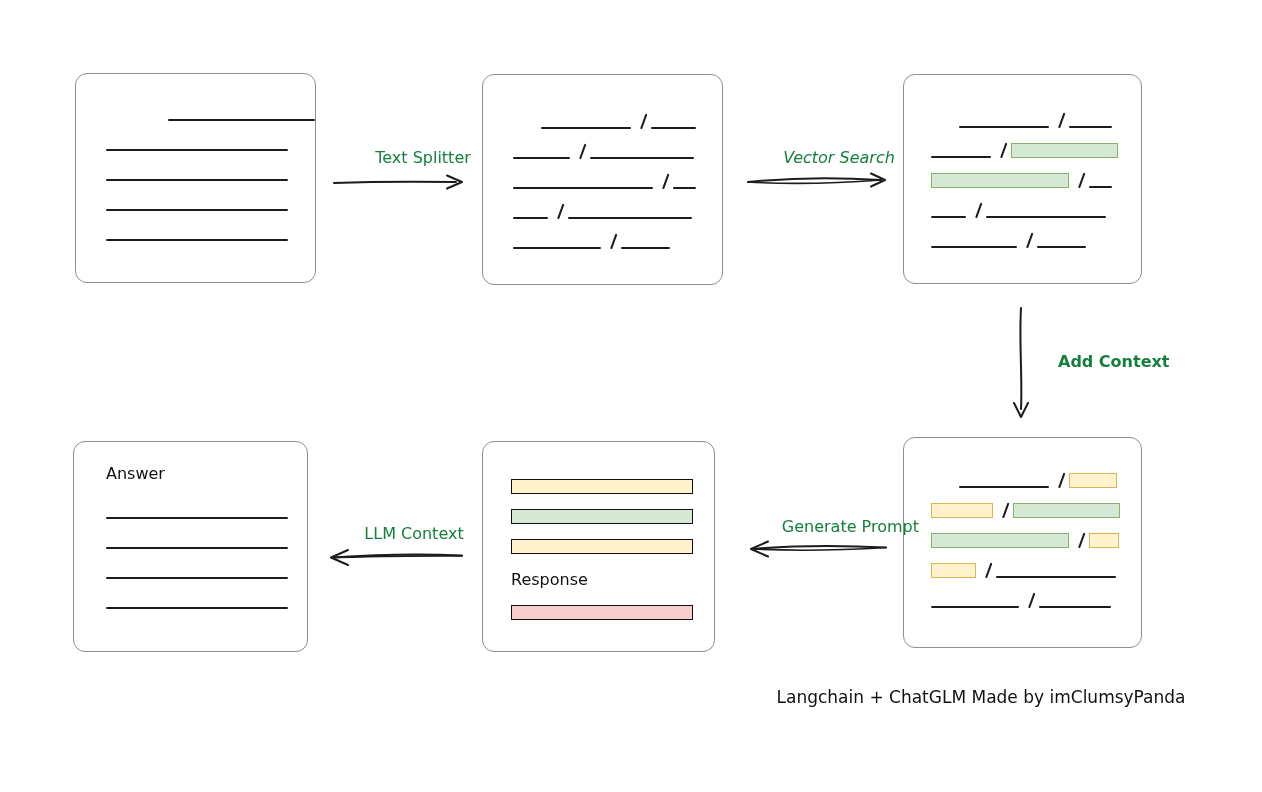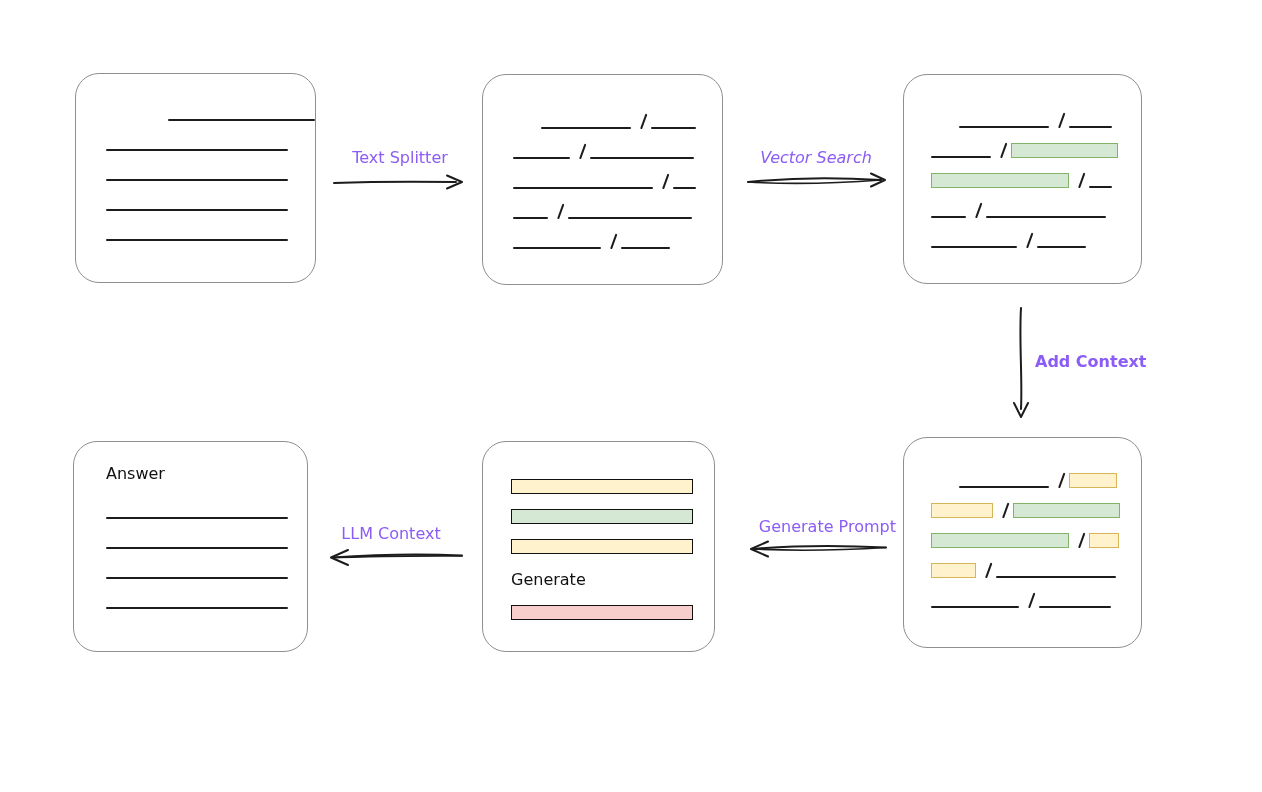--- a/index.html
+++ b/index.html
@@ -4,21 +4,21 @@
 <style>
   html,body{margin:0;padding:0;background:#ffffff;}
   #canvas{
     position:relative;width:1262px;height:792px;background:#ffffff;overflow:hidden;
     font-family:"DejaVu Sans",sans-serif;color:#111;
   }
   *{box-sizing:border-box;}
 
   
   .box{
-    position:absolute;background:#fff;border:1.5px solid #8f8f8f;border-radius:24px;
+    position:absolute;background:#fff;border:1.5px solid #8f8f8f;border-radius:12px;
   }
   #box-document{left:75px;top:73px;width:241px;height:210px;}
   #box-chunks{left:482px;top:74px;width:241px;height:211px;}
   #box-searched{left:903px;top:74px;width:239px;height:210px;}
   #box-context{left:903px;top:437px;width:239px;height:211px;}
   #box-prompt{left:482px;top:441px;width:233px;height:211px;padding:22px 0 0 28px;}
   #box-answer{left:73px;top:441px;width:235px;height:211px;padding:22px 0 0 32px;}
 
   
   .rows{padding-left:30px;}
@@ -39,21 +39,21 @@
   #box-context .rows{padding-top:20px;padding-left:27px;}
   #box-answer  .rows{padding:5px 0 0 0;}
 
   
   .box-label{font-size:16px;line-height:20px;color:#111;}
   .bars .bar{width:182px;height:15px;border:1.5px solid;margin-top:15px;}
   #label-question{margin-top:16px;}
 
   
   .arrow-label{
-    position:absolute;font-size:16px;line-height:20px;color:#8b5cf6;white-space:nowrap;
+    position:absolute;font-size:16px;line-height:20px;color:#15803d;white-space:nowrap;margin-left:23px;
   }
   #label-text-splitter{left:333px;top:148px;width:134px;text-align:center;}
   #label-vector-search{left:738px;top:148px;width:156px;text-align:center;font-style:italic;}
   #label-add-context{left:1035px;top:352px;font-weight:bold;}
   #label-generate-prompt{left:728px;top:517px;width:168px;text-align:right;}
   #label-llm-response{left:316px;top:524px;width:150px;text-align:center;}
 
   .arrow{position:absolute;}
   #arrow-text-splitter{left:333px;top:170px;}
   #arrow-vector-search{left:746px;top:168px;}
@@ -181,21 +181,21 @@
         </div>
       </div>
   </div>
 
   <div class="box" id="box-prompt">
     <div class="bars">
         <div class="bar chip-yellow" style="width: 182px;"></div>
         <div class="bar chip-green" style="width: 182px;"></div>
         <div class="bar chip-yellow" style="width: 182px;"></div>
       </div>
-    <div class="box-label" id="label-question">Generate</div>
+    <div class="box-label" id="label-question">Response</div>
     <div class="bars">
         <div class="bar chip-red" style="width: 182px;"></div>
       </div>
   </div>
 
   <div class="box" id="box-answer">
     <div class="box-label" id="label-answer">Answer</div>
     <div class="rows">
         <div class="row">
           <div class="seg-line" style="width: 182px;"></div>
@@ -238,14 +238,15 @@
     <path d="M30,4.5 L13,12 L30,19.5" fill="none" stroke="#1c1c1c" stroke-width="2" stroke-linecap="round" stroke-linejoin="round"></path>
   </svg>
 
   <div class="arrow-label" id="label-llm-response">LLM Context</div>
   <svg class="arrow" id="arrow-llm-response" width="150" height="24" viewBox="0 0 150 24">
     <path d="M146,10.5 C100,8.5 60,9.5 17,12.5" fill="none" stroke="#1c1c1c" stroke-width="2" stroke-linecap="round"></path>
     <path d="M146,11 C100,10.5 60,11.5 17,12.5" fill="none" stroke="#1c1c1c" stroke-width="1.6" stroke-linecap="round"></path>
     <path d="M32,5 L15,12.5 L32,20" fill="none" stroke="#1c1c1c" stroke-width="2" stroke-linecap="round" stroke-linejoin="round"></path>
   </svg>
 
+  <div id="caption">Langchain + ChatGLM Made by imClumsyPanda</div>
 
 </div>
 
 </body></html>

